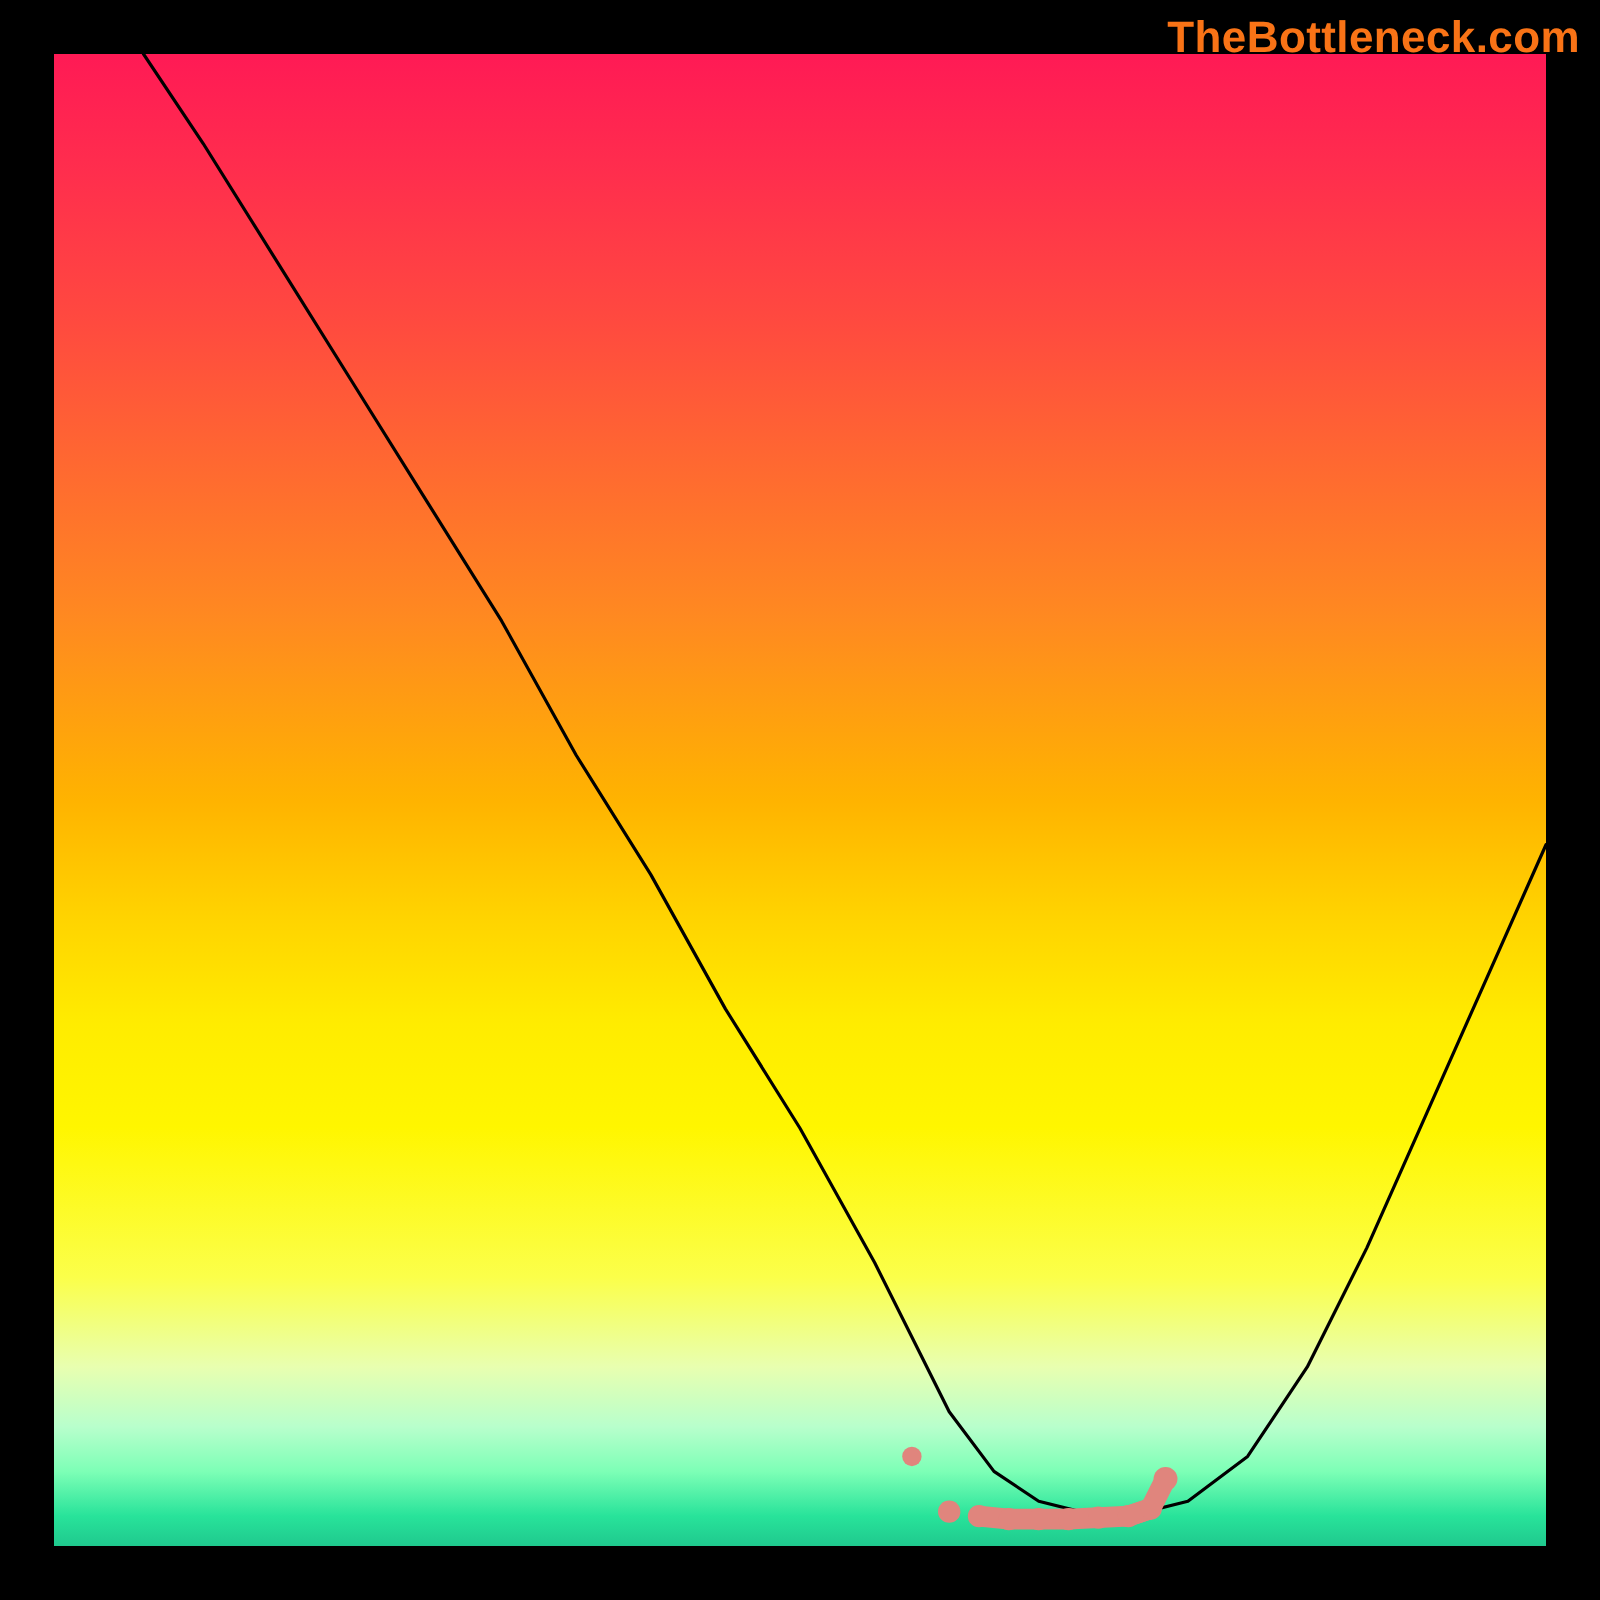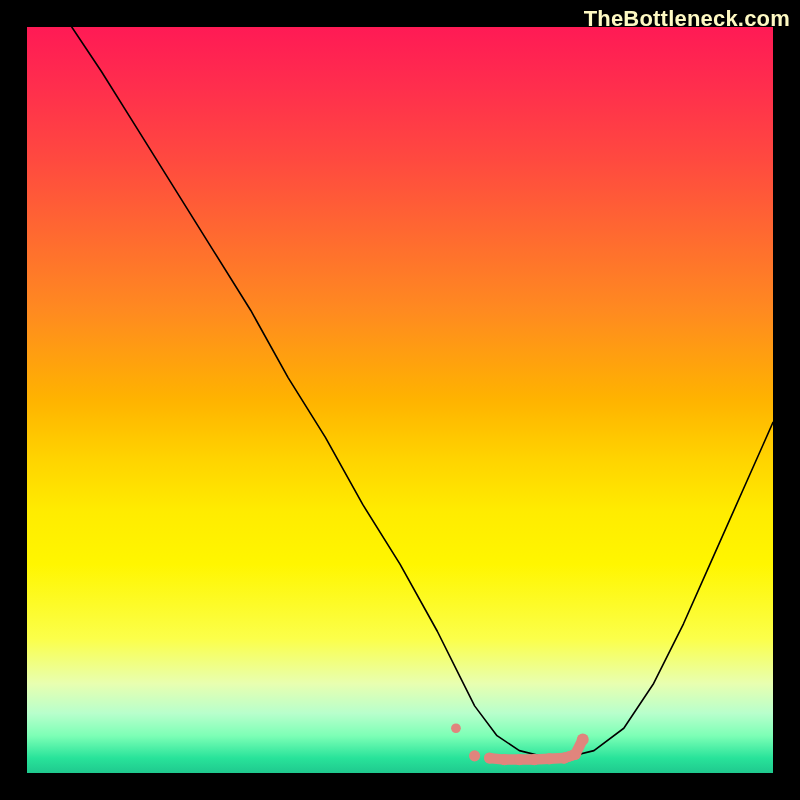--- a/index.html
+++ b/index.html
@@ -14,21 +14,21 @@
   .frame {
     position: relative;
     width: 800px;
     height: 800px;
     background: #000;
   }
   .watermark {
     position: absolute;
     top: 6px;
     right: 10px;
-    color: #fef9c3;
+    color: #f97316;
     font-size: 22px;
     font-weight: 600;
     letter-spacing: 0.2px;
     z-index: 20;
   }
   .plot-area {
     position: absolute;
     left: 27px;
     top: 27px;
     width: 746px;

